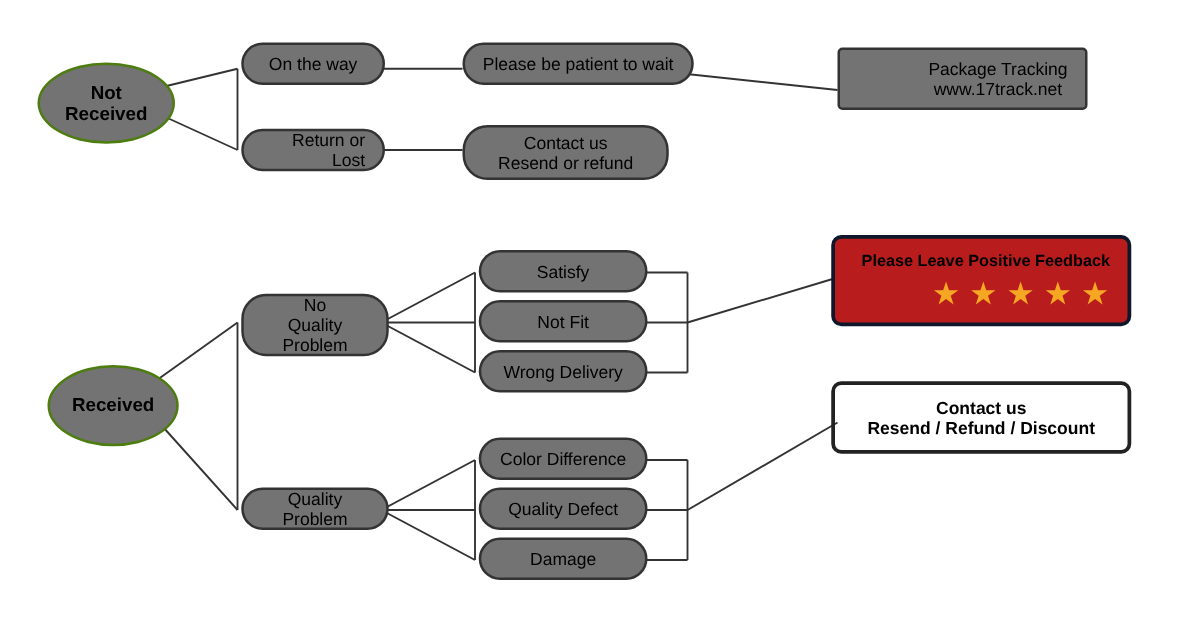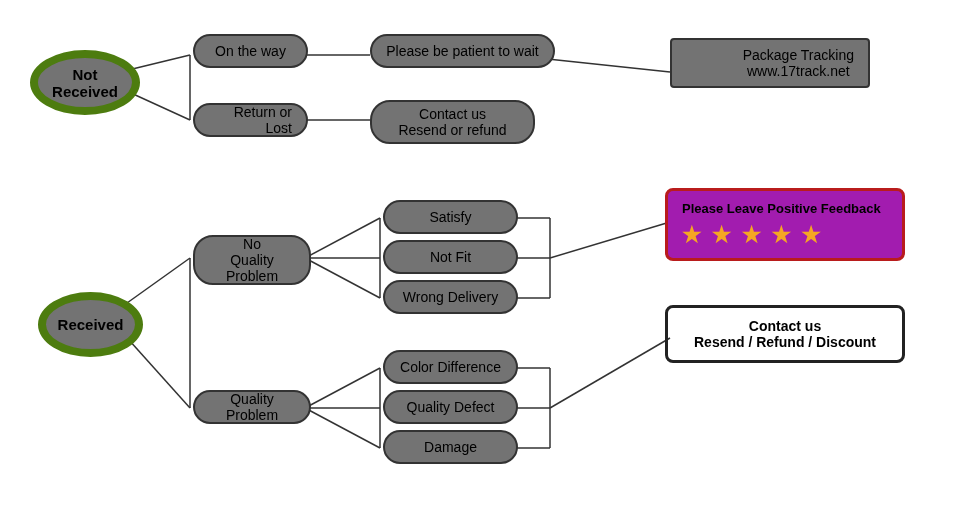--- a/index.html
+++ b/index.html
@@ -23,21 +23,21 @@
       position: absolute;
       display: flex;
       align-items: center;
       justify-content: center;
       text-align: center;
       background: #737373;
     }
 
     .oval {
       border-radius: 50%;
-      border: 8px solid #4d7c0f;
+      border: 2px solid #4d7c0f;
       padding: 8px 12px;
     }
 
     .rect {
       border: 2px solid #333;
       border-radius: 20px;
       padding: 6px 14px;
     }
 
     .rect-sharp {
@@ -69,26 +69,26 @@
       fill: none;
     }
 
     .stars {
       color: #f5a623;
       font-size: 22px;
       letter-spacing: 2px;
     }
 
     .feedback-box {
-      border: 3px solid #b91c1c;
+      border: 3px solid #0f172a;
       border-radius: 8px;
       padding: 8px 12px;
       font-weight: bold;
-      text-align: left;
-      background: #a21caf;
+      text-align: right;
+      background: #b91c1c;
     }
   </style>
 </head>
 <body>
 
 <div id="diagram">
 
   <svg class="lines">
 
     <line x1="120" y1="72" x2="190" y2="55"></line>

